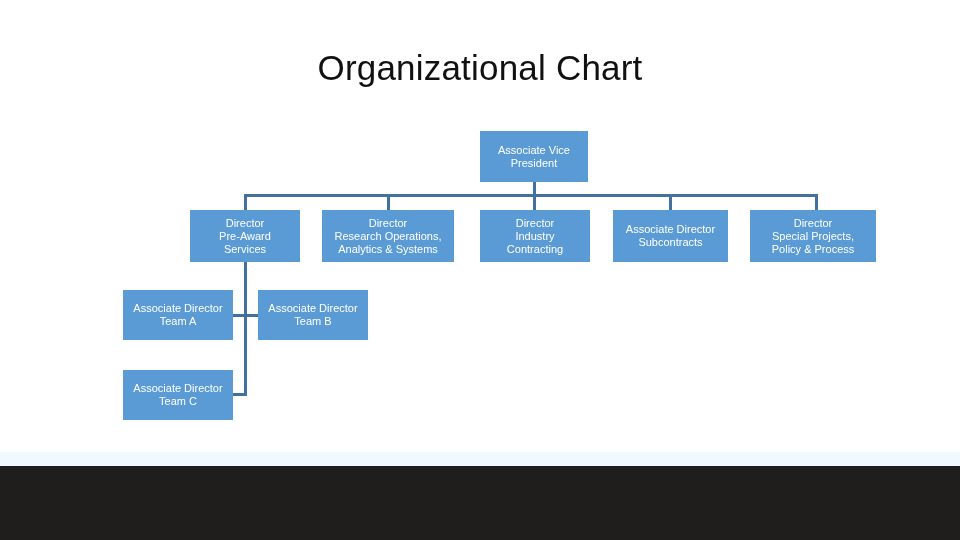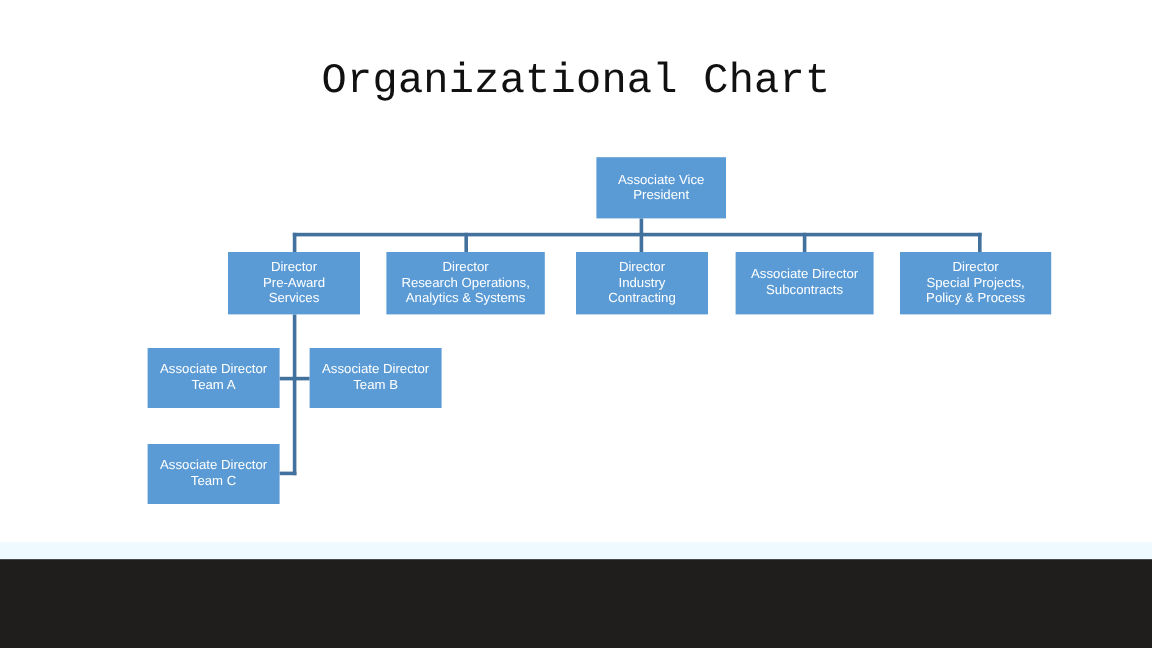--- a/index.html
+++ b/index.html
@@ -29,21 +29,21 @@
   #slide-title {
     position: absolute;
     left: 0;
     top: 48px;
     width: 960px;
     text-align: center;
     font-size: 35px;
     font-weight: 400;
     color: #111111;
     letter-spacing: 0.2px;
-    font-family: Liberation Mono, monospace;
+    font-family: Liberation Sans, sans-serif;
     white-space: nowrap;
   }
 
   
   #chart {
     position: absolute;
     left: 0;
     top: 0;
     width: 960px;
     height: 460px;
@@ -112,21 +112,21 @@
     <div class="conn conn-v" style="left:387px; top:194px; height:17px;"></div>
     <div class="conn conn-v" style="left:533px; top:194px; height:17px;"></div>
     <div class="conn conn-v" style="left:669px; top:194px; height:17px;"></div>
     <div class="conn conn-v" style="left:815px; top:194px; height:17px;"></div>
 
     <div class="conn conn-v" style="left:244px; top:262px; height:134px;"></div>
     <div class="conn conn-h" style="left:233px; top:314px; width:12px;"></div>
     <div class="conn conn-h" style="left:244px; top:314px; width:14px;"></div>
     <div class="conn conn-h" style="left:233px; top:393px; width:14px;"></div>
 
-    <div class="node" style="left:480px; top:131px; width:108px; height:51px;margin-left:17px;">
+    <div class="node" style="left:480px; top:131px; width:108px; height:51px;">
       <span class="node-label">Associate Vice
 President</span>
     </div>
 
     <div class="node" style="left:190px; top:210px; width:110px; height:52px;">
       <span class="node-label">Director
 Pre-Award
 Services</span>
     </div>
 

